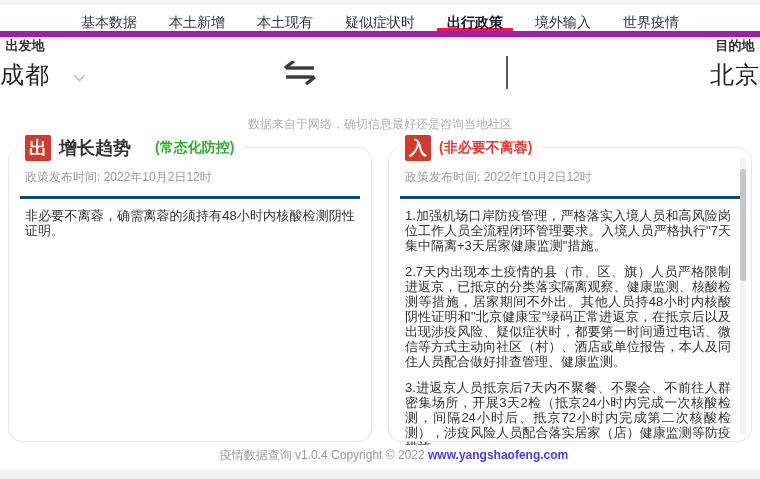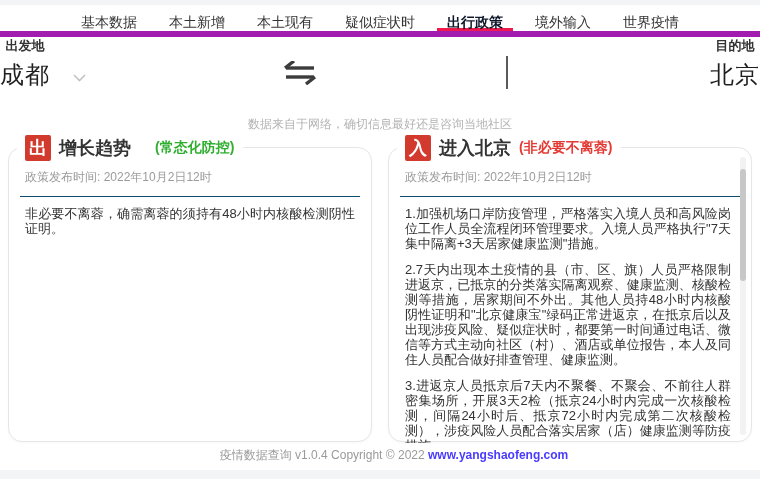--- a/index.html
+++ b/index.html
@@ -56,21 +56,21 @@
     font-size:18px; font-weight:bold; text-align:center; line-height:26px;
     border-radius:2px; flex:0 0 auto;
   }
   .card-title { font-size:18px; font-weight:bold; color:#333; white-space:nowrap; }
   .card-status { font-size:14px; font-weight:bold; white-space:nowrap; }
   .card-status.green { color:#2fae2f;margin-left:16px; }
   .card-status.red { color:#e53a34; }
   .card-meta {
     margin:0 11px; padding:21px 5px 10px 5px;
     font-size:12px; color:#9b9b9b;
-    border-bottom:1px solid #0c4a6e;
+    border-bottom:3px solid #0c4a6e;
   }
   .card-content {
     padding:9px 16px 0 16px;
     font-size:13px; line-height:15px; color:#333;
     text-align:justify;
   }
   .card-content p { margin-bottom:11px; }
   .card.scroll-card .card-content { height:246px; overflow:hidden; padding-right:20px; }
 
   
@@ -152,21 +152,20 @@
       </header>
       <div class="card-meta">政策发布时间: 2022年10月2日12时</div>
       <div class="card-content">
         <p>非必要不离蓉，确需离蓉的须持有48小时内核酸检测阴性证明。</p>
       </div>
     </article>
 
     <article class="card scroll-card">
       <header class="card-header">
         <span class="badge">入</span>
-        <span class="card-title">进入北京</span>
         <span class="card-status red">(非必要不离蓉)</span>
       </header>
       <div class="card-meta">政策发布时间: 2022年10月2日12时</div>
       <div class="card-content">
         <p>1.加强机场口岸防疫管理，严格落实入境人员和高风险岗位工作人员全流程闭环管理要求。入境人员严格执行"7天集中隔离+3天居家健康监测"措施。</p>
         <p>2.7天内出现本土疫情的县（市、区、旗）人员严格限制进返京，已抵京的分类落实隔离观察、健康监测、核酸检测等措施，居家期间不外出。其他人员持48小时内核酸阴性证明和"北京健康宝"绿码正常进返京，在抵京后以及出现涉疫风险、疑似症状时，都要第一时间通过电话、微信等方式主动向社区（村）、酒店或单位报告，本人及同住人员配合做好排查管理、健康监测。</p>
         <p>3.进返京人员抵京后7天内不聚餐、不聚会、不前往人群密集场所，开展3天2检（抵京24小时内完成一次核酸检测，间隔24小时后、抵京72小时内完成第二次核酸检测），涉疫风险人员配合落实居家（店）健康监测等防疫措施。</p>
       </div>
       <div class="sb-track"></div>
       <div class="sb-thumb"></div>

